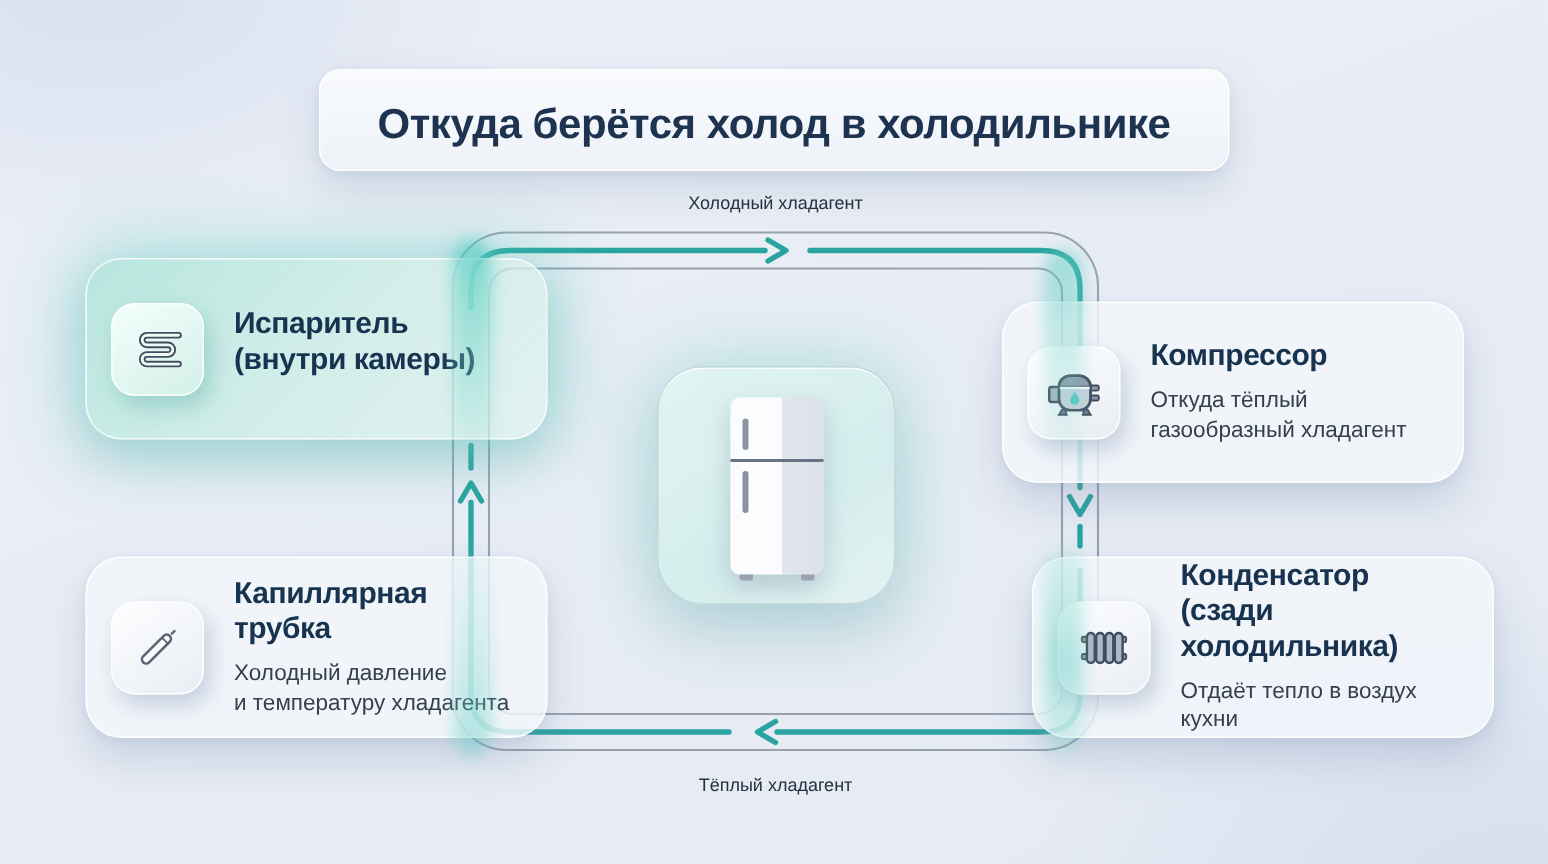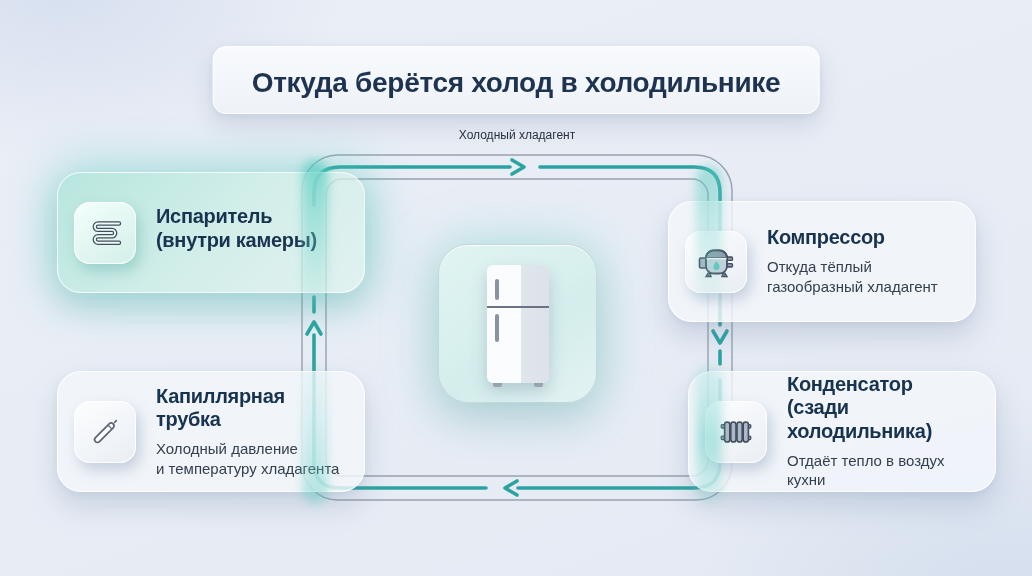--- a/index.html
+++ b/index.html
@@ -142,20 +142,21 @@
 
       <polyline points="517,481 505,488 517,495"></polyline>
     </g>
   </svg>
 
   <div class="banner">
     <h1>Откуда берётся холод в холодильнике</h1>
   </div>
 
   <div class="flow-label top">Холодный хладагент</div>
+  <div class="flow-label bottom">Тёплый хладагент</div>
 
   <div class="center-panel">
     <div class="fridge">
       <div class="body"></div>
       <div class="divider"></div>
       <div class="handle h1"></div>
       <div class="handle h2"></div>
       <div class="foot f1"></div>
       <div class="foot f2"></div>
     </div>

